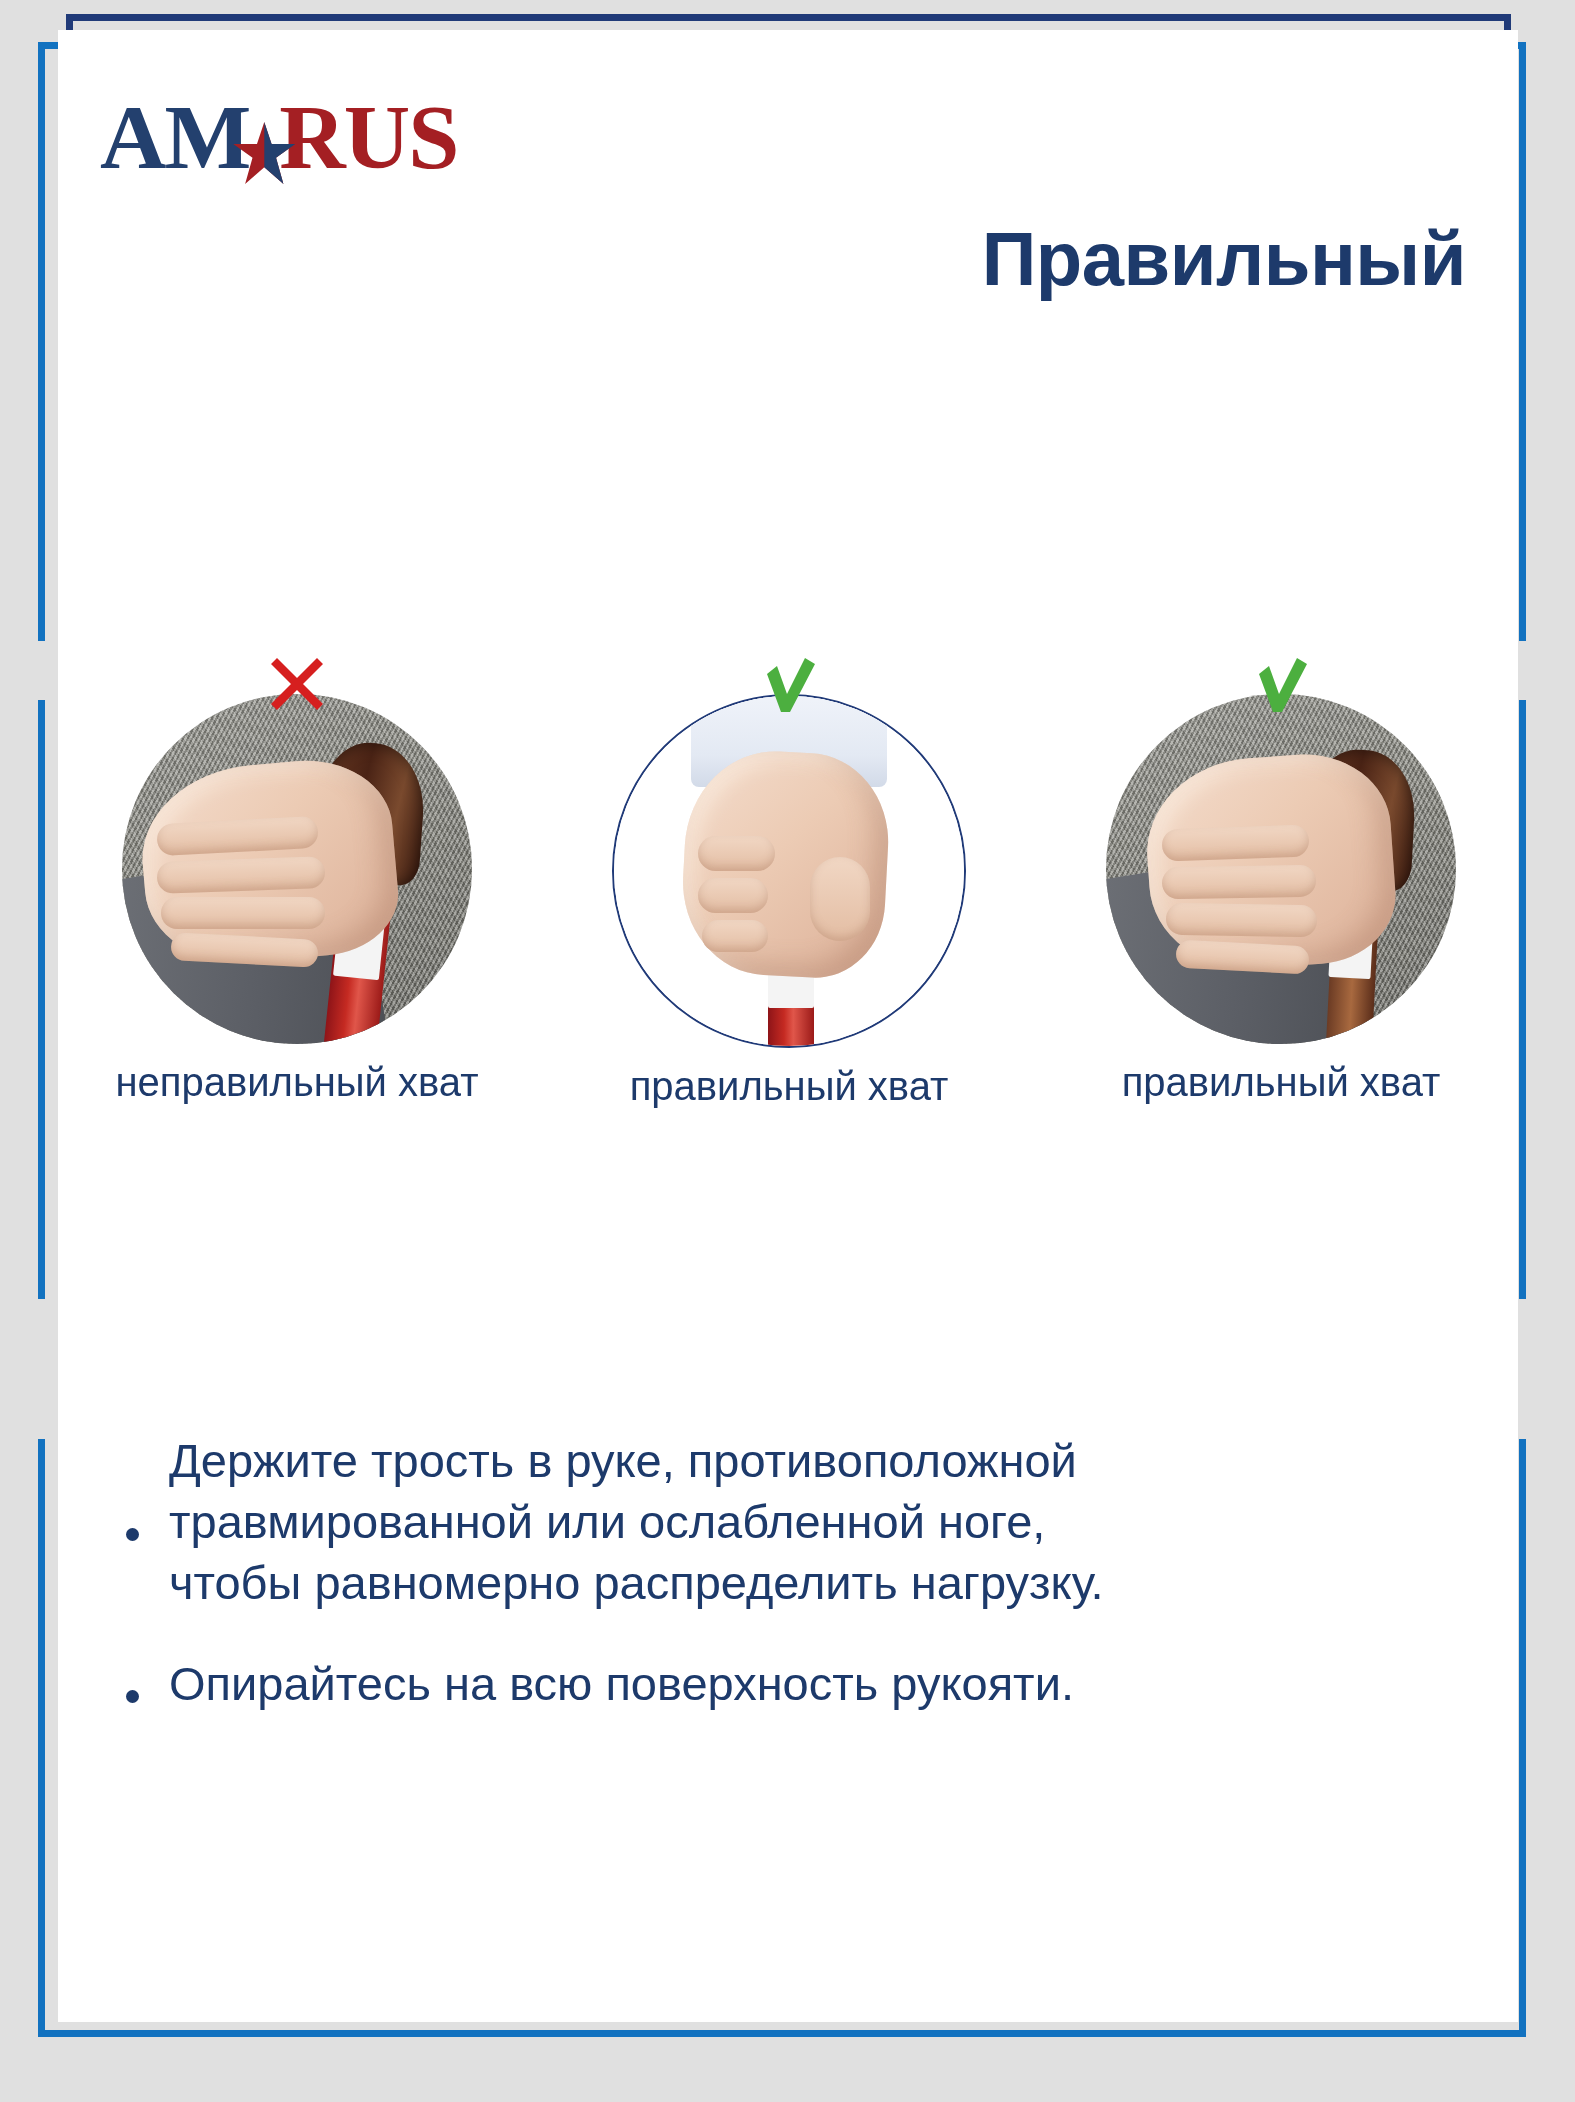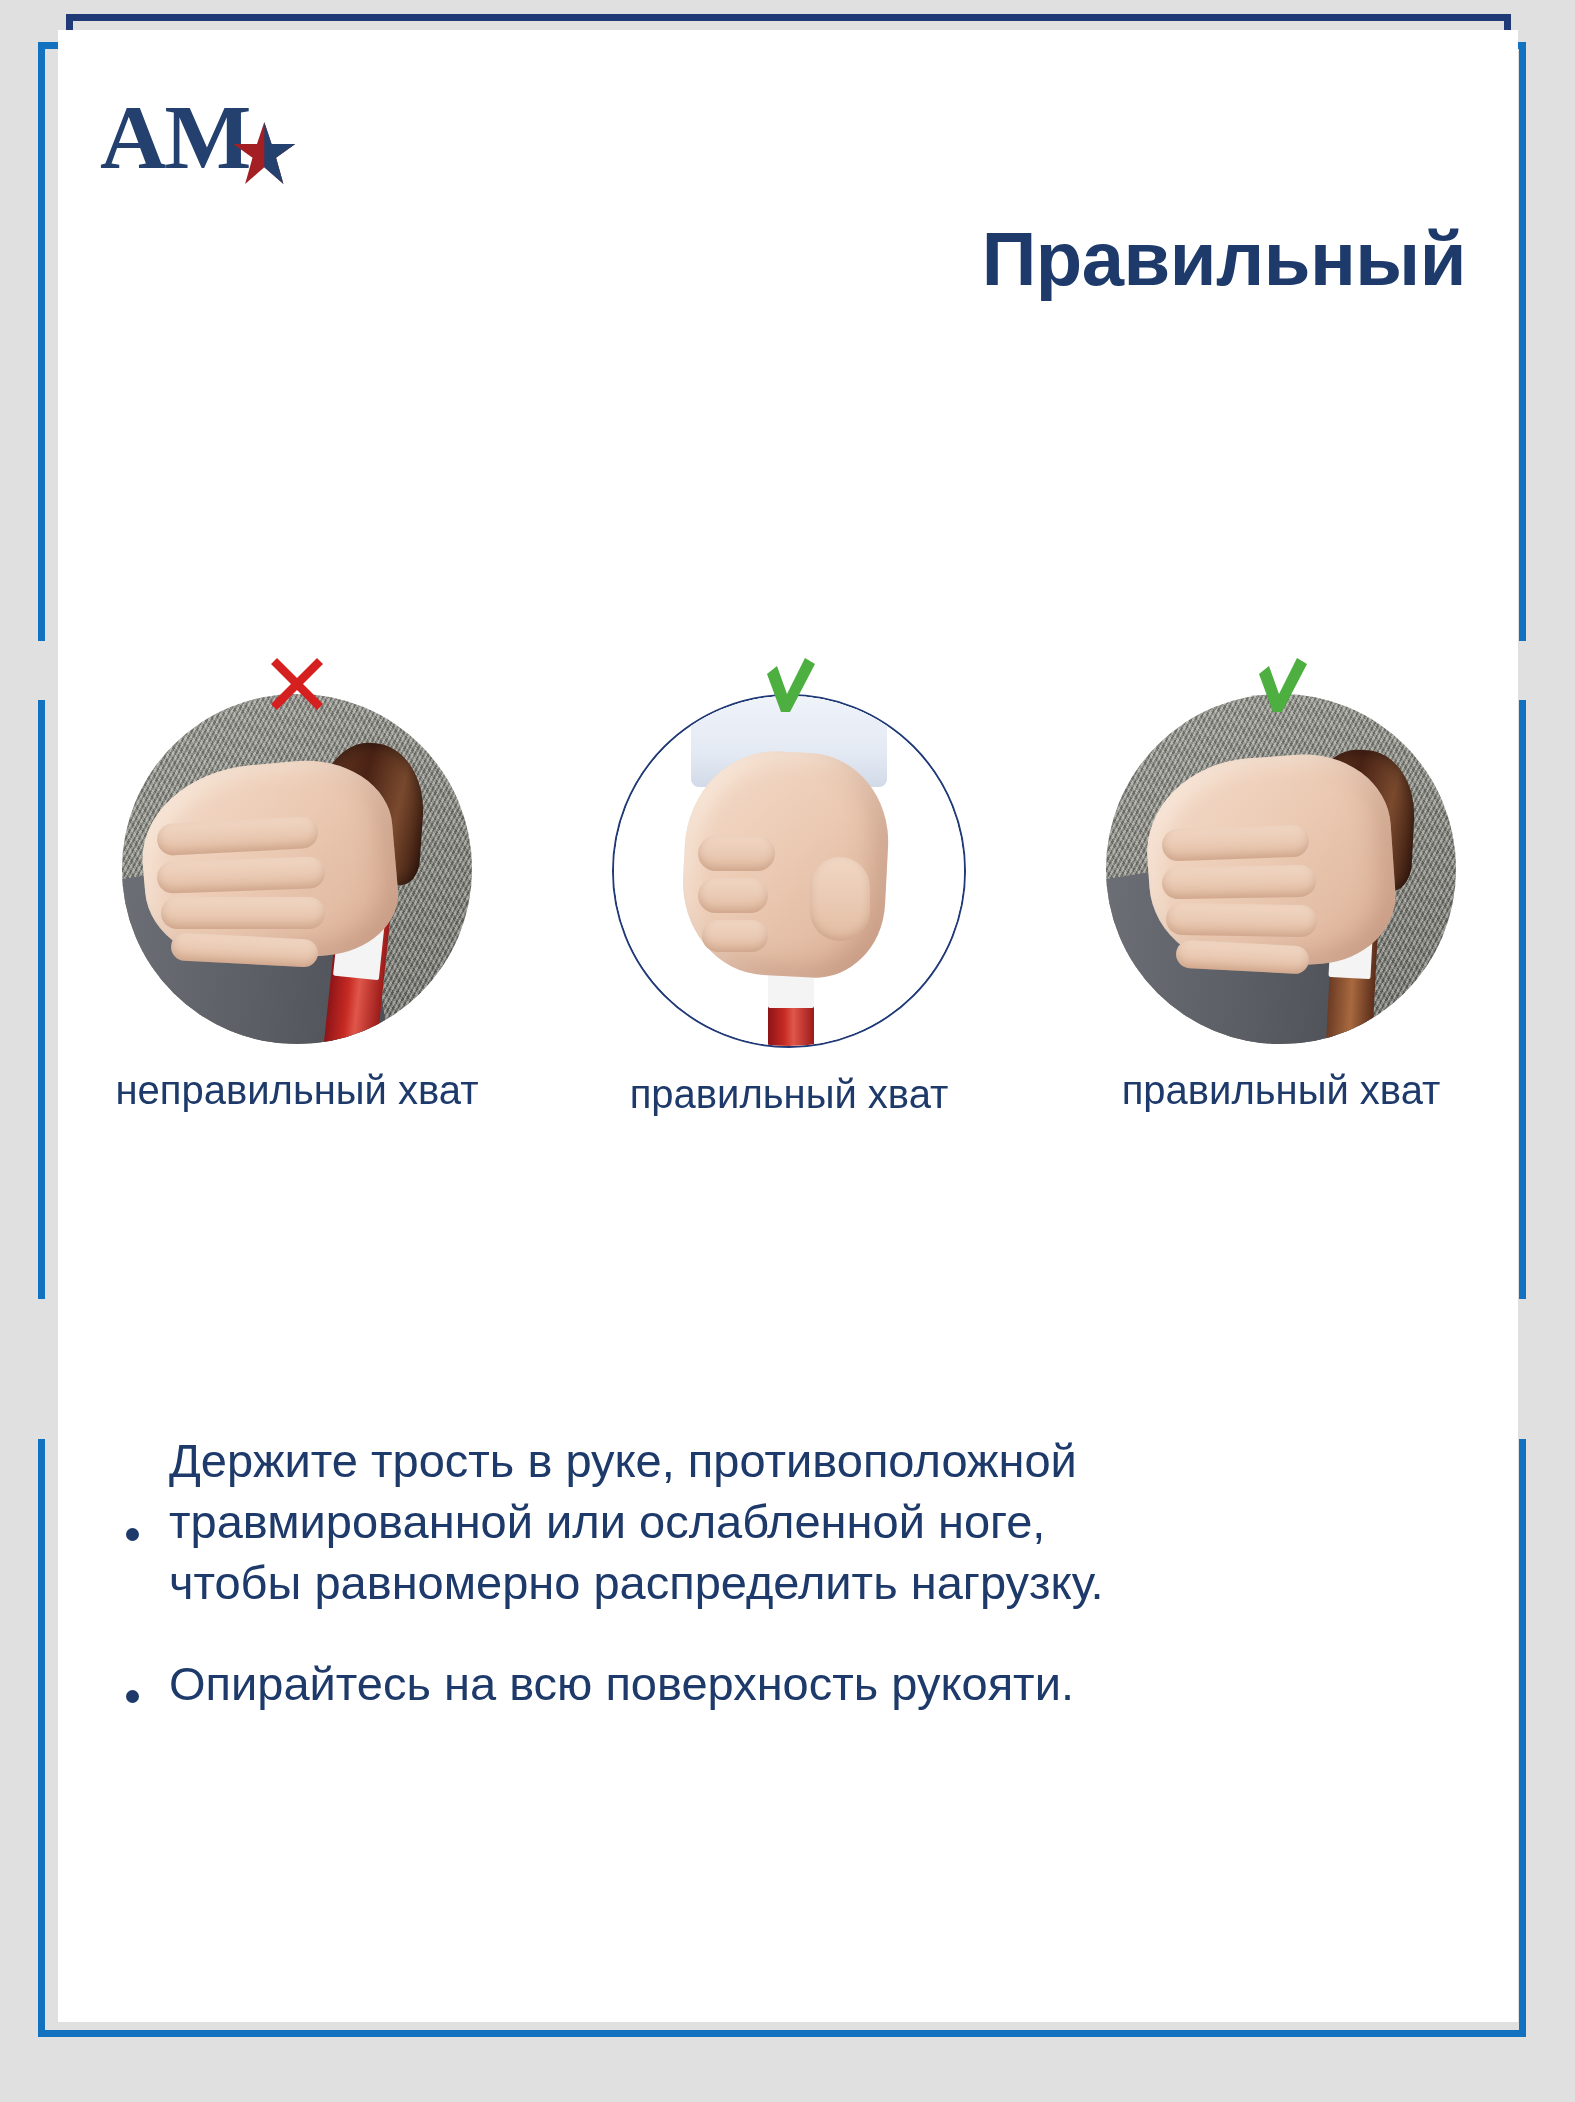--- a/index.html
+++ b/index.html
@@ -225,21 +225,21 @@
     font-weight: bold;
     text-align: center;
     line-height: 1.15;
     padding: 2px 0;
     border-radius: 2px;
     overflow: hidden;
   }
   .cane-label .lbl-sub { font-size: 6px; color: #23406e; display: block; font-weight: normal; }
 
   .caption {
-    margin-top: 22px;
+    margin-top: 14px;
     text-align: center;
     color: #1d3a6b;
     font-size: 40px;
     line-height: 1.22;
     max-width: 380px;
   }
 
   
   .bullets {
     position: absolute;
@@ -296,20 +296,21 @@
 
   <div class="card">
     <div class="content">
 
       <div class="logo">
         <span class="logo-text logo-am">AM</span>
         <span class="logo-star">
           <span class="half half-red"></span>
           <span class="half half-blue"></span>
         </span>
+        <span class="logo-text logo-rus">RUS</span>
       </div>
 
       <div class="heading">
         <div>Правильный</div>
       </div>
 
       <div class="cells">
 
         <div class="cell">
           <div class="mark">

